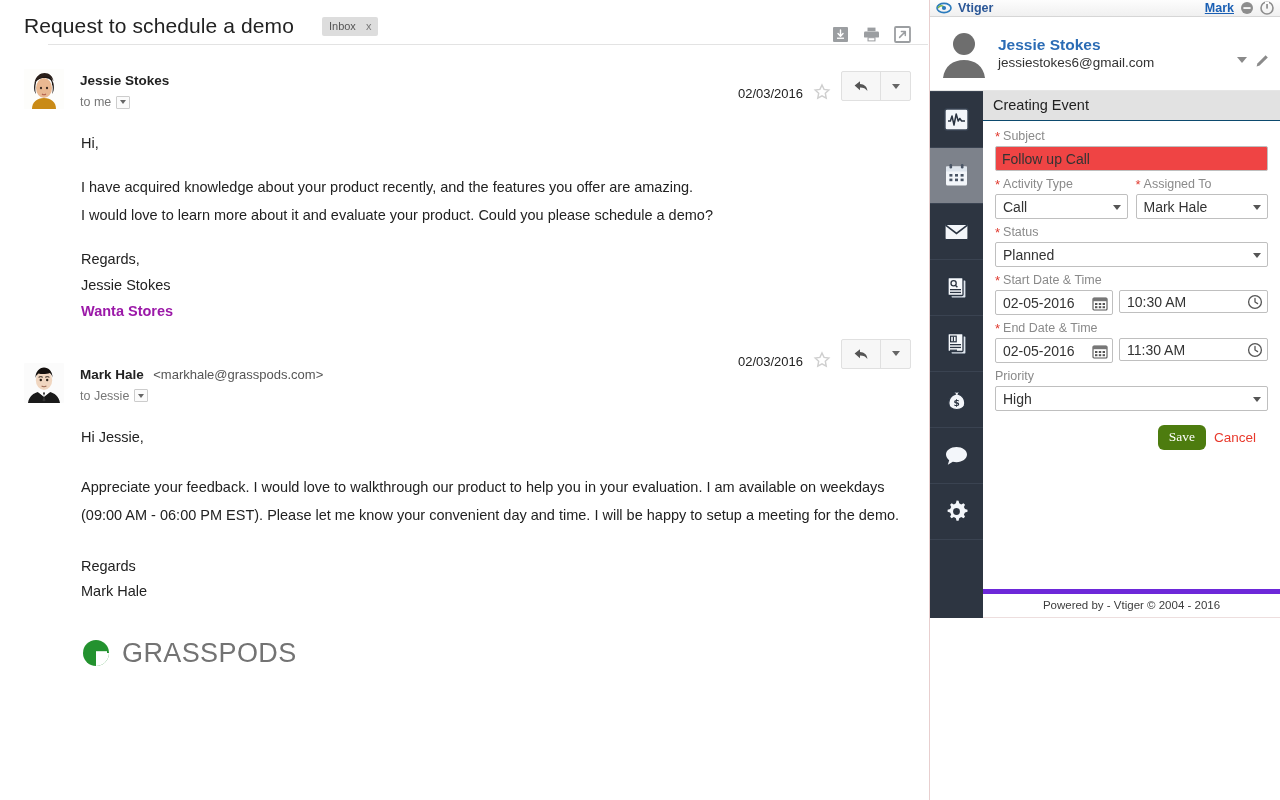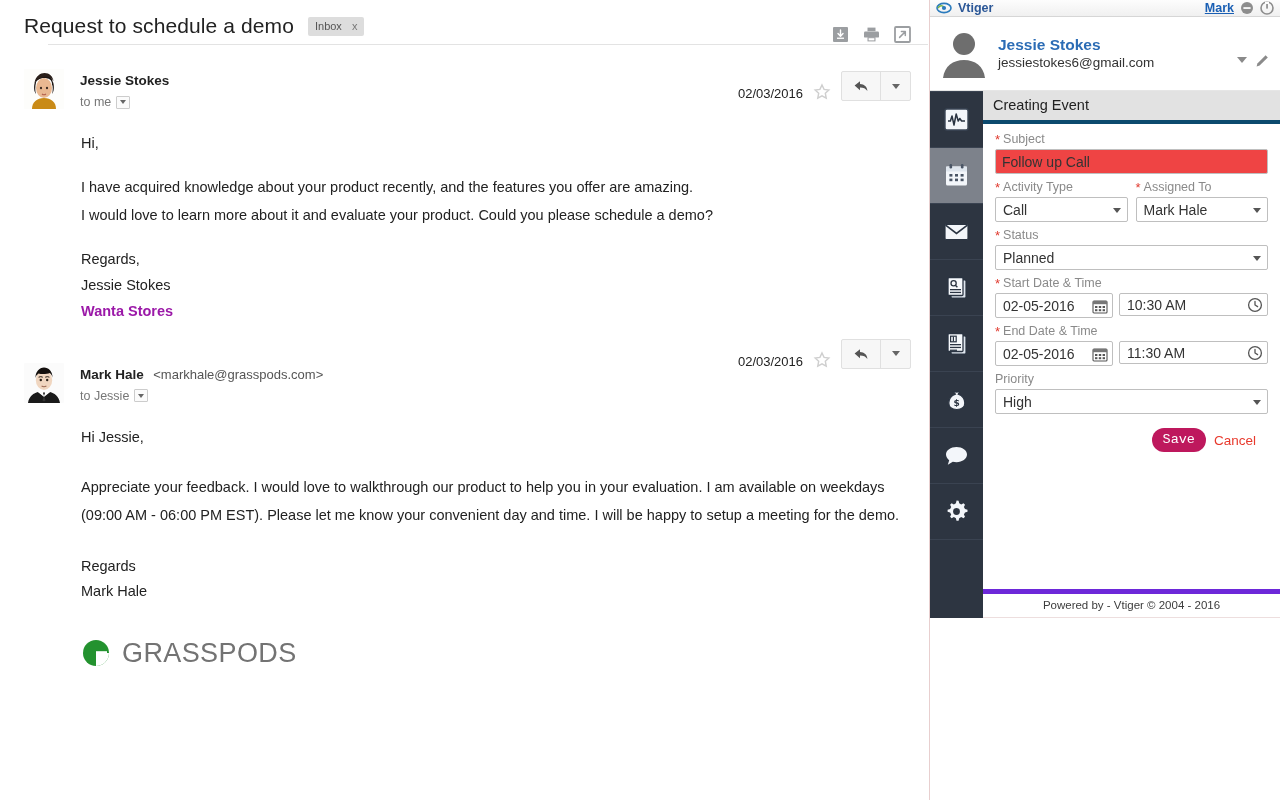--- a/index.html
+++ b/index.html
@@ -13,21 +13,21 @@
   #root { position: relative; width: 1280px; height: 800px; background:#fff; }
 
   
   #email-pane {
     position: absolute; left: 0; top: 0; width: 929px; height: 800px;
     background: #fff; overflow: hidden;
   }
   #email-header {
     position: relative; padding: 14px 24px 12px 24px;
   }
-  #subject-row { display: flex; align-items: center; gap: 14px; }
+  #subject-row { display: flex; align-items: center; gap: 28px; }
   #subject-title {
     font-size: 21px; color: #222; font-weight: 400; letter-spacing: .1px;
   }
   .label-chip {
     background: #ddd; color: #555; font-size: 11px;
     padding: 3px 7px 4px 7px; border-radius: 2px;
     display: inline-flex; align-items: center; gap: 10px;
   }
   .label-chip .chip-x { color: #777; font-size: 11px; cursor: pointer; }
   #header-tools {
@@ -121,21 +121,21 @@
     height: 56px; display:flex; align-items:center; justify-content:center;
     border-bottom: 1px solid #3a4351; cursor: pointer;
   }
   .rail-item.active { background: #7d828b; }
   .rail-item svg { display:block; width: 27px; height: 27px; }
   .rail-spacer { flex:1; border-bottom:none; }
 
   #vt-form { flex: 1; background:#fff; position: relative; display:flex; flex-direction:column; }
   #vt-form-title {
     background: #e2e2e2; color: #222; font-size: 14.5px;
-    padding: 6px 10px 7px 10px; border-bottom: 4px solid #0c4a6e;
+    padding: 6px 10px 7px 10px; border-bottom: 1px solid #0c4a6e;
   }
   #vt-form-fields { padding: 8px 12px 0 12px; flex:1; }
   .fld { margin-bottom: 6px; }
   .fld-label { font-size: 12.5px; color: #8a8a8a; margin-bottom: 3px; display:flex; align-items:center; }
   .req { color: #e03a2f; margin-right: 3px; font-size: 13px; line-height: 1; }
   .fld-row { display: flex; gap: 8px; }
   .fld-col { flex: 1; }
   .txt-input {
     width: 100%; height: 25px; border: 1px solid #bfbfbf; border-radius: 2px;
     font-size: 14px; color: #333; padding: 0 6px; background:#ef4444;
@@ -158,23 +158,23 @@
   }
   .dt-time {
     position: relative; flex: 1; height: 23px; border: 1px solid #bfbfbf;
     border-radius: 2px; background:#fff; display:flex; align-items:center;
     padding: 0 26px 0 7px; font-size: 14px; color: #333;
   }
   .fld-ico { position:absolute; right: 4px; top: 50%; margin-top: -8px; width: 16px; height:16px; cursor:pointer; }
   .fld-ico svg { display:block; width:16px; height:16px; }
   #vt-actions { display:flex; justify-content:flex-end; align-items:center; gap: 8px; padding: 8px 12px 0 12px; }
   #vt-save {
-    background: #be185d; color:#fff; border: none; border-radius: 12px;
+    background: #4d7c0f; color:#fff; border: none; border-radius: 6px;
     font-size: 13.5px; padding: 4px 11px 5px 11px; cursor: pointer;
-    font-family: Liberation Mono, monospace;
+    font-family: Liberation Serif, serif;
   }
   #vt-cancel { color: #e8392c; font-size: 13.5px; cursor: pointer; }
   #vt-footer {
     text-align: center; font-size: 11.5px; color: #3c3c3c;
     padding: 5px 0 6px 0; border-top: 5px solid #6d28d9; border-bottom: 1px solid #eddede;
     background: #fff;
   }
   #vt-below { flex: 0 0 auto; height: 165px; background: #fff; }
 </style>
 </head>

